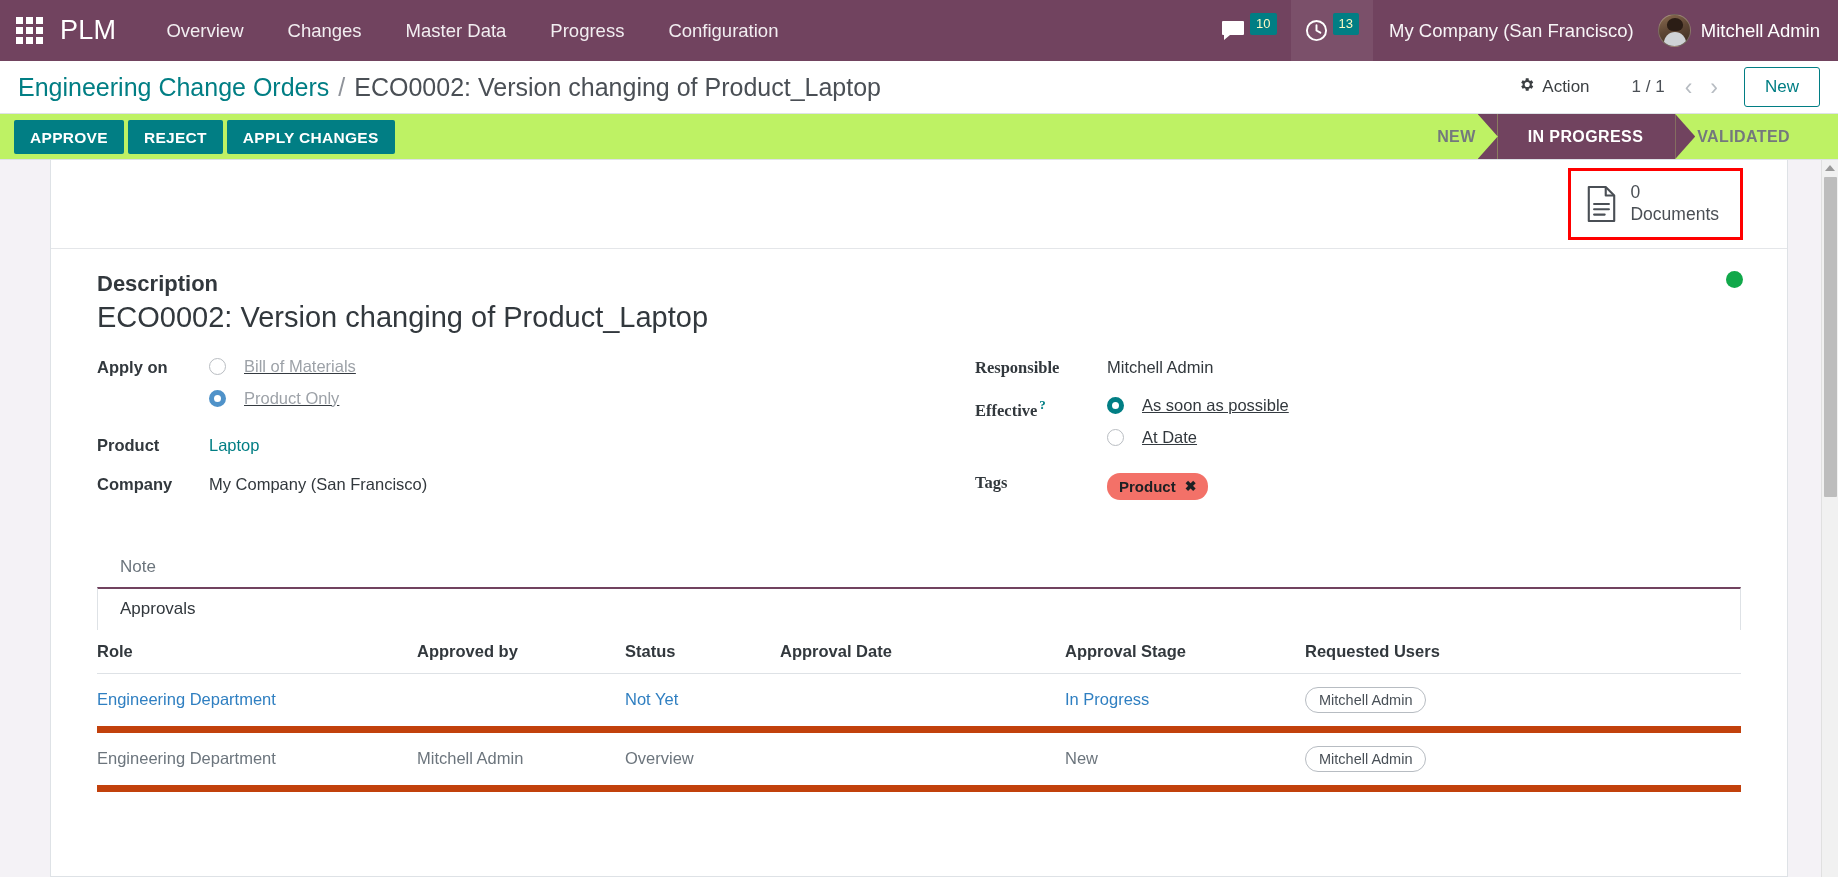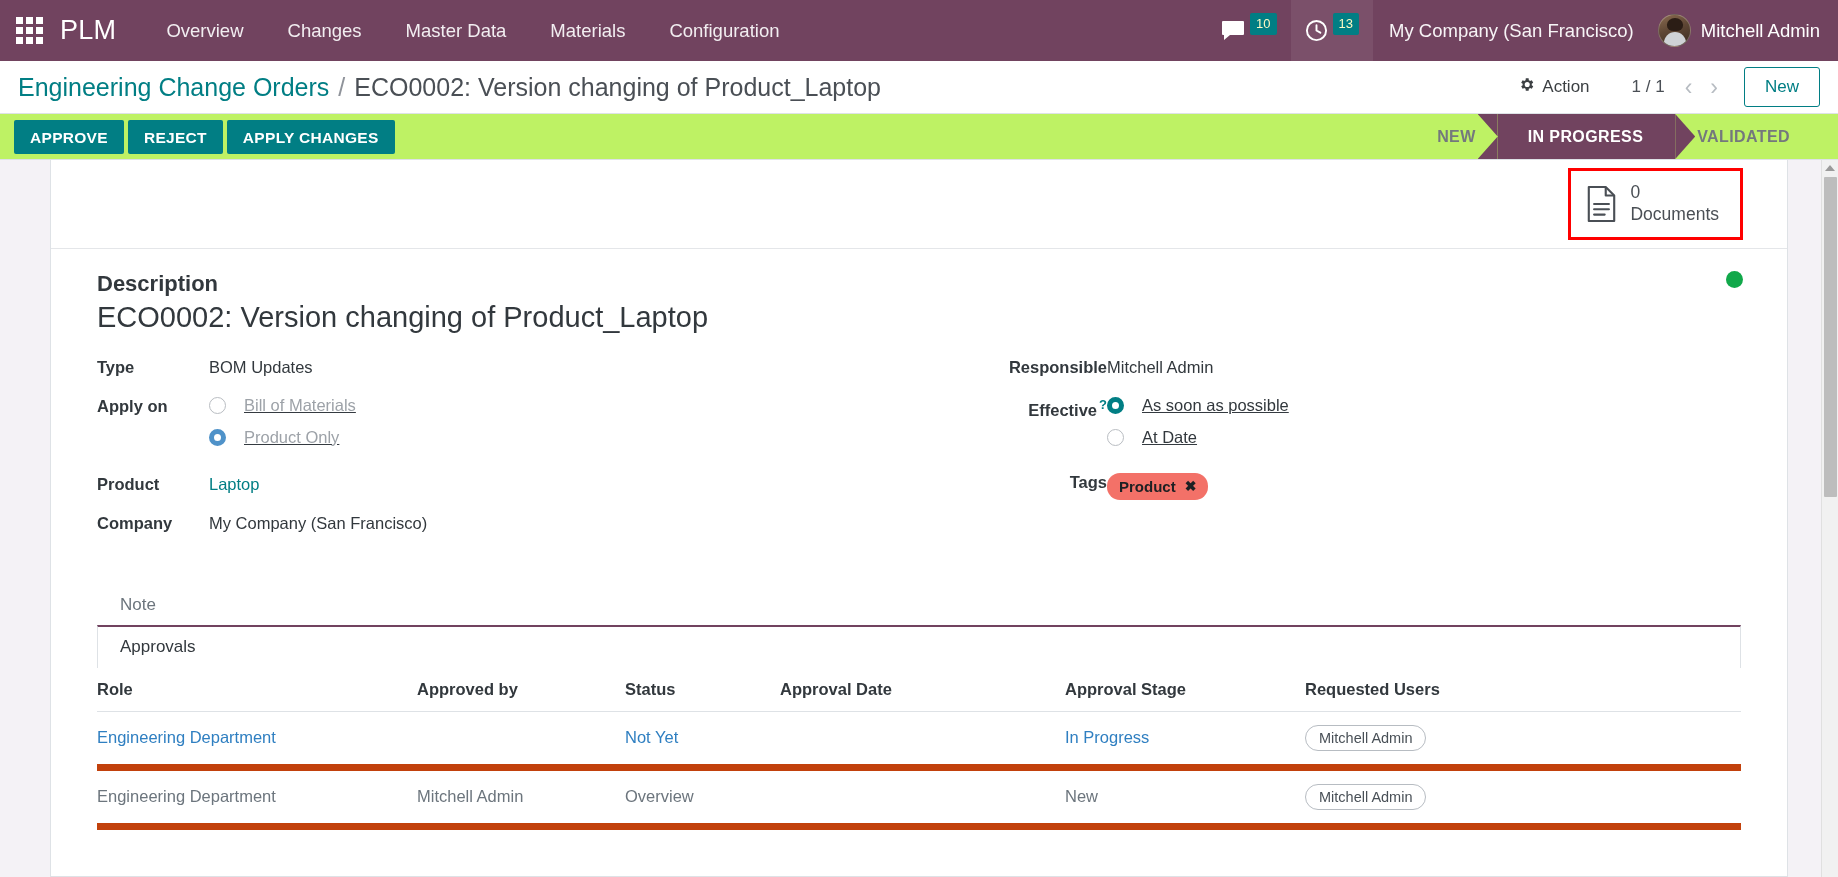--- a/index.html
+++ b/index.html
@@ -288,21 +288,21 @@
   .col.right { padding-left: 56px; }
   .frow { display: flex; align-items: flex-start; margin-bottom: 13px; min-height: 26px; }
   .flabel {
     width: 112px;
     flex: 0 0 112px;
     font-size: 16.5px;
     font-weight: 700;
     color: #32383d;
     padding-top: 2px;
   }
-  .col.right .flabel { width: 132px; flex: 0 0 132px; text-align: right; }
+  .col.right .flabel { width: 132px; flex: 0 0 132px; text-align: left; font-family: Liberation Serif, serif; }
   .fvalue { font-size: 16.5px; color: #32383d; padding-top: 2px; }
   .fvalue.link { color: #017e84; cursor: pointer; }
   .tip {
     color: #017e84; font-size: 13px;
     vertical-align: super; margin-left: 2px; cursor: help;
   }
 
   .radio-group { display: flex; flex-direction: column; gap: 13px; padding-top: 1px; }
   .radio-item { display: flex; align-items: center; gap: 18px; cursor: pointer; text-decoration: underline; }
   .radio-mark {
@@ -427,21 +427,21 @@
       <i></i>
       <i></i>
       <i></i>
       <i></i>
   </div>
   <div class="brand">PLM</div>
   <div class="navmenu">
     <div>Overview</div>
     <div>Changes</div>
     <div>Master Data</div>
-    <div>Materials</div>
+    <div>Progress</div>
     <div>Configuration</div>
   </div>
 
   <div class="nav-right">
     <div class="nav-icon-btn">
       <span class="icon-chat">
         <svg width="24" height="22" viewBox="0 0 24 22">
           <path d="M2 1h20a1 1 0 0 1 1 1v12a1 1 0 0 1-1 1H9l-6 5v-5H2a1 1 0 0 1-1-1V2a1 1 0 0 1 1-1z" fill="#ffffff"></path>
         </svg>
       </span>
@@ -524,24 +524,20 @@
 
     <div class="form-body">
       <div class="status-dot"></div>
 
       <div class="field-label-small">Description</div>
       <div class="title-value">ECO0002: Version changing of Product_Laptop</div>
 
       <div class="form-cols">
 
         <div class="col left">
-          <div class="frow">
-            <div class="flabel">Type</div>
-            <div class="fvalue">BOM Updates</div>
-          </div>
 
           <div class="frow" style="margin-bottom:26px">
             <div class="flabel">Apply on</div>
             <div class="radio-group">
               <div class="radio-item disabled">
                 <span class="radio-mark"></span>
                 <span class="radio-label">Bill of Materials</span>
               </div>
               <div class="radio-item disabled">
                 <span class="radio-mark checked-blue"></span>

